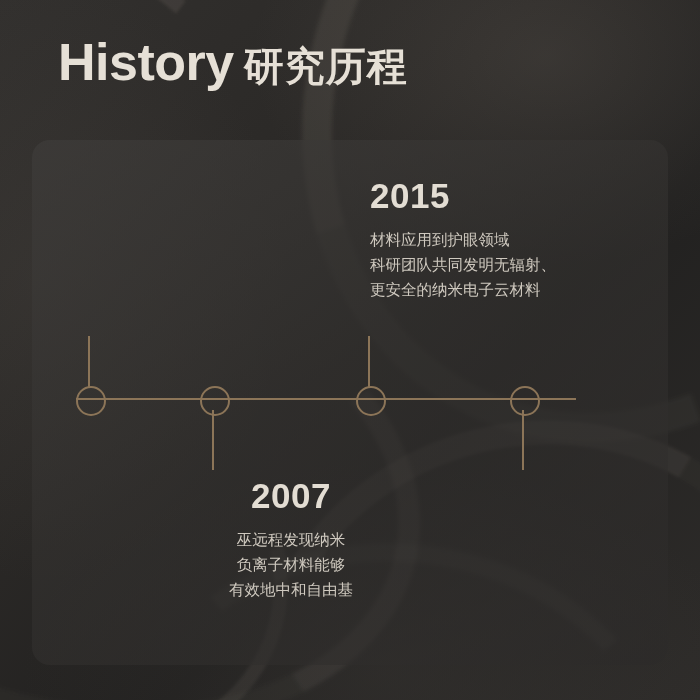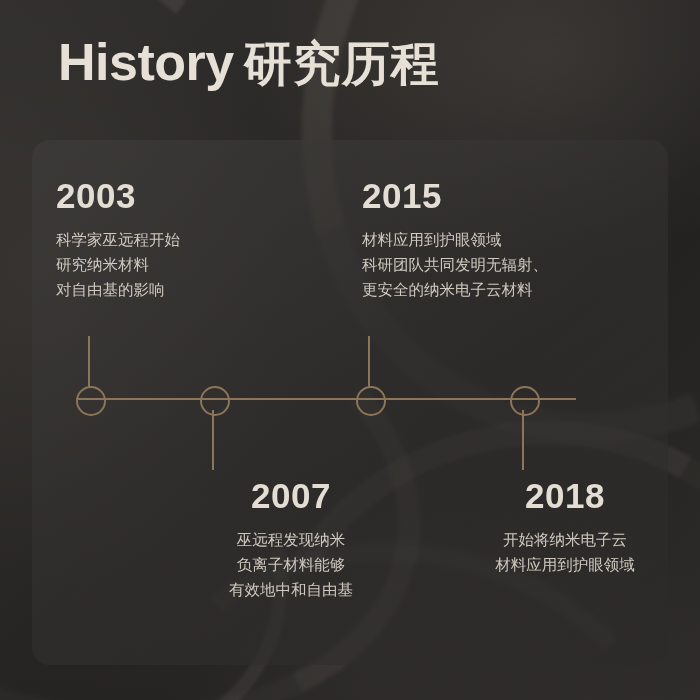--- a/index.html
+++ b/index.html
@@ -102,21 +102,21 @@
     z-index: 5;
   }
   .header-en {
     font-size: 52px;
     font-weight: bold;
     letter-spacing: -0.5px;
     color: #e6e0d6;
     line-height: 1;
   }
   .header-cn {
-    font-size: 48px;
+    font-size: 40px;
     font-weight: bold;
     color: #e6e0d6;
     line-height: 1;
     letter-spacing: 1px;
   }
 
   
   .card {
     position: absolute;
     left: 32px;
@@ -206,43 +206,32 @@
       <div class="node" style="left:44px;"></div>
       <div class="node" style="left:168px;"></div>
       <div class="node" style="left:324px;"></div>
       <div class="node" style="left:478px;"></div>
 
       <div class="stem" style="left:56px;  top:196px; height:52px;"></div>
       <div class="stem" style="left:180px; top:270px; height:60px;"></div>
       <div class="stem" style="left:336px; top:196px; height:52px;"></div>
       <div class="stem" style="left:490px; top:270px; height:60px;"></div>
 
-      <div class="entry up" style="left:24px; top:38px; width:270px;">
-        <div class="year">2003</div>
-        <div class="desc">科学家巫远程开始
-研究纳米材料
-对自由基的影响</div>
-      </div>
-
-      <div class="entry up" style="left:330px; top:38px; width:290px;">
+
+      <div class="entry up" style="left:338px; top:38px; width:290px;">
         <div class="year">2015</div>
         <div class="desc">材料应用到护眼领域
 科研团队共同发明无辐射、
 更安全的纳米电子云材料</div>
       </div>
 
       <div class="entry down" style="left:144px; top:338px; width:230px;">
         <div class="year">2007</div>
         <div class="desc">巫远程发现纳米
 负离子材料能够
 有效地中和自由基</div>
       </div>
 
-      <div class="entry down" style="left:418px; top:338px; width:230px;">
-        <div class="year">2018</div>
-        <div class="desc">开始将纳米电子云
-材料应用到护眼领域</div>
-      </div>
 
     </div>
   </div>
 
 </div>
 
 </body></html>

